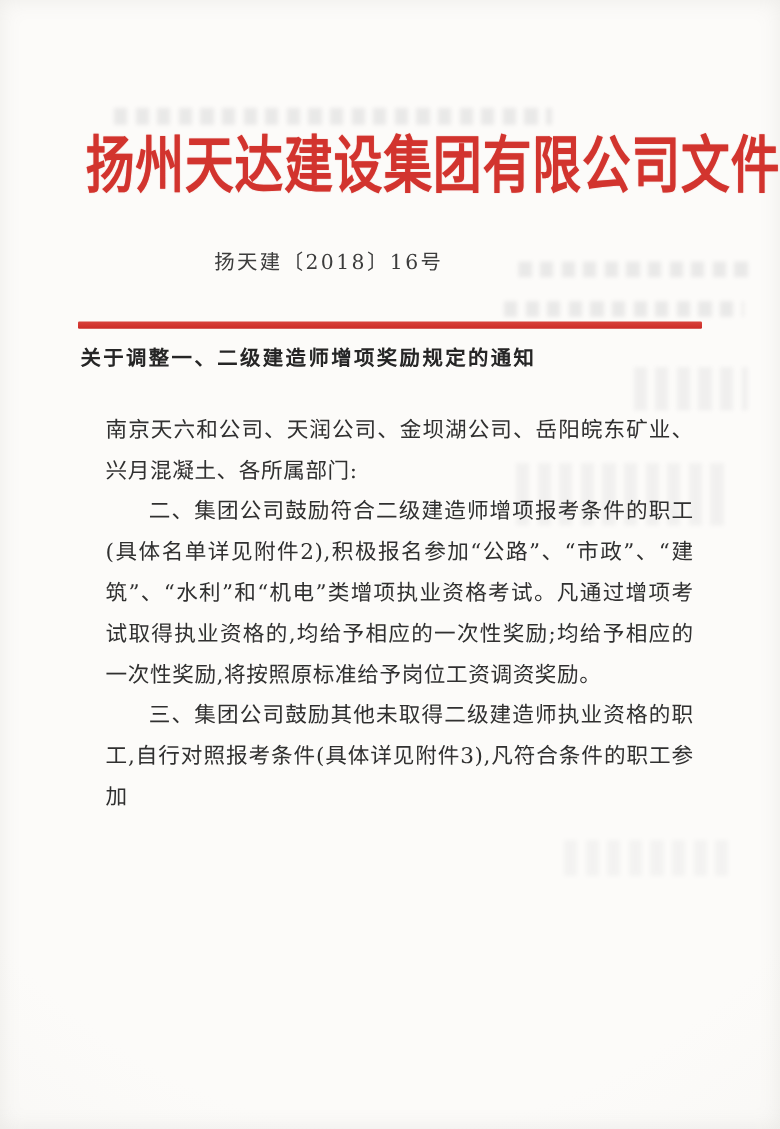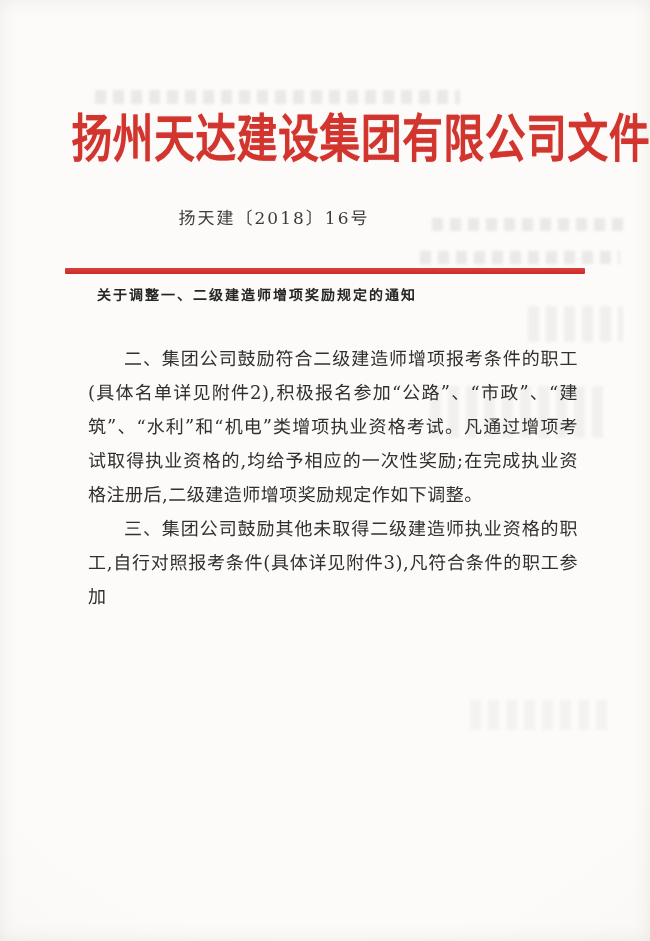--- a/index.html
+++ b/index.html
@@ -60,21 +60,21 @@
   }
 
   
   .subject-title {
     position: absolute;
     top: 284px;
     left: 0;
     width: 514px;
     margin: 0;
     text-align: center;
-    font-size: 14px;
+    font-size: 17px;
     font-weight: bold;
     color: #262626;
     letter-spacing: 2px;
   }
 
   
   .doc-body {
     position: absolute;
     top: 342px;
     left: 88px;
@@ -122,17 +122,18 @@
 
   <h1 class="org-title">扬州天达建设集团有限公司文件</h1>
 
   <p class="doc-number">扬天建〔2018〕16号</p>
 
   <div class="red-rule"></div>
 
   <h2 class="subject-title">关于调整一、二级建造师增项奖励规定的通知</h2>
 
   <div class="doc-body">
-    <p class="indent">二、集团公司鼓励符合二级建造师增项报考条件的职工(具体名单详见附件2),积极报名参加“公路”、“市政”、“建筑”、“水利”和“机电”类增项执业资格考试。凡通过增项考试取得执业资格的,均给予相应的一次性奖励;在完成执业资格注册后,二级建造师增项奖励规定作如下调整。</p>
+    <p>南京天六和公司、天润公司、金坝湖公司、岳阳皖东矿业、兴月混凝土、各所属部门:</p>
+    <p class="indent">二、集团公司鼓励符合二级建造师增项报考条件的职工(具体名单详见附件2),积极报名参加“公路”、“市政”、“建筑”、“水利”和“机电”类增项执业资格考试。凡通过增项考试取得执业资格的,均给予相应的一次性奖励;均给予相应的一次性奖励,将按照原标准给予岗位工资调资奖励。</p>
     <p class="indent">三、集团公司鼓励其他未取得二级建造师执业资格的职工,自行对照报考条件(具体详见附件3),凡符合条件的职工参加</p>
   </div>
 
 </div>
 
 </body></html>

